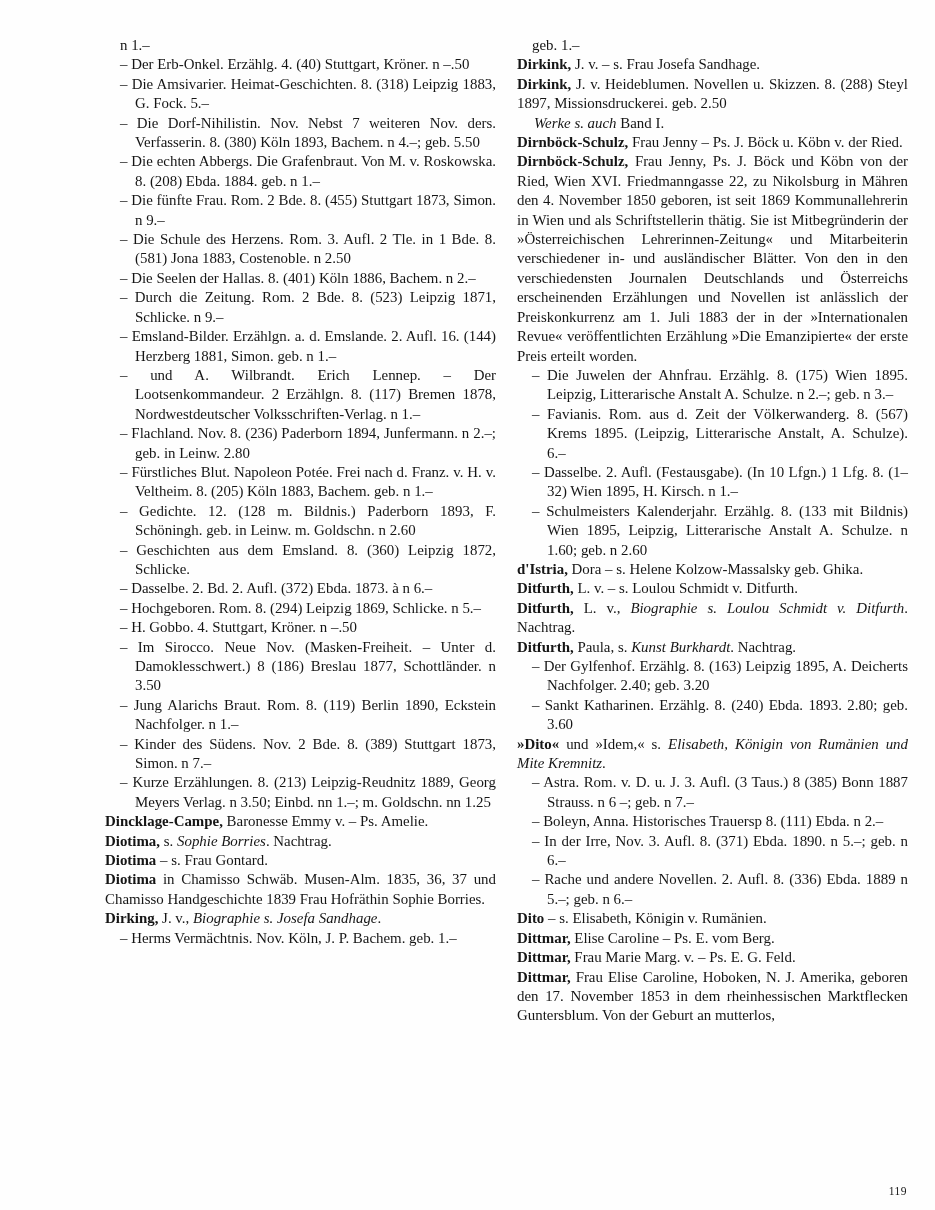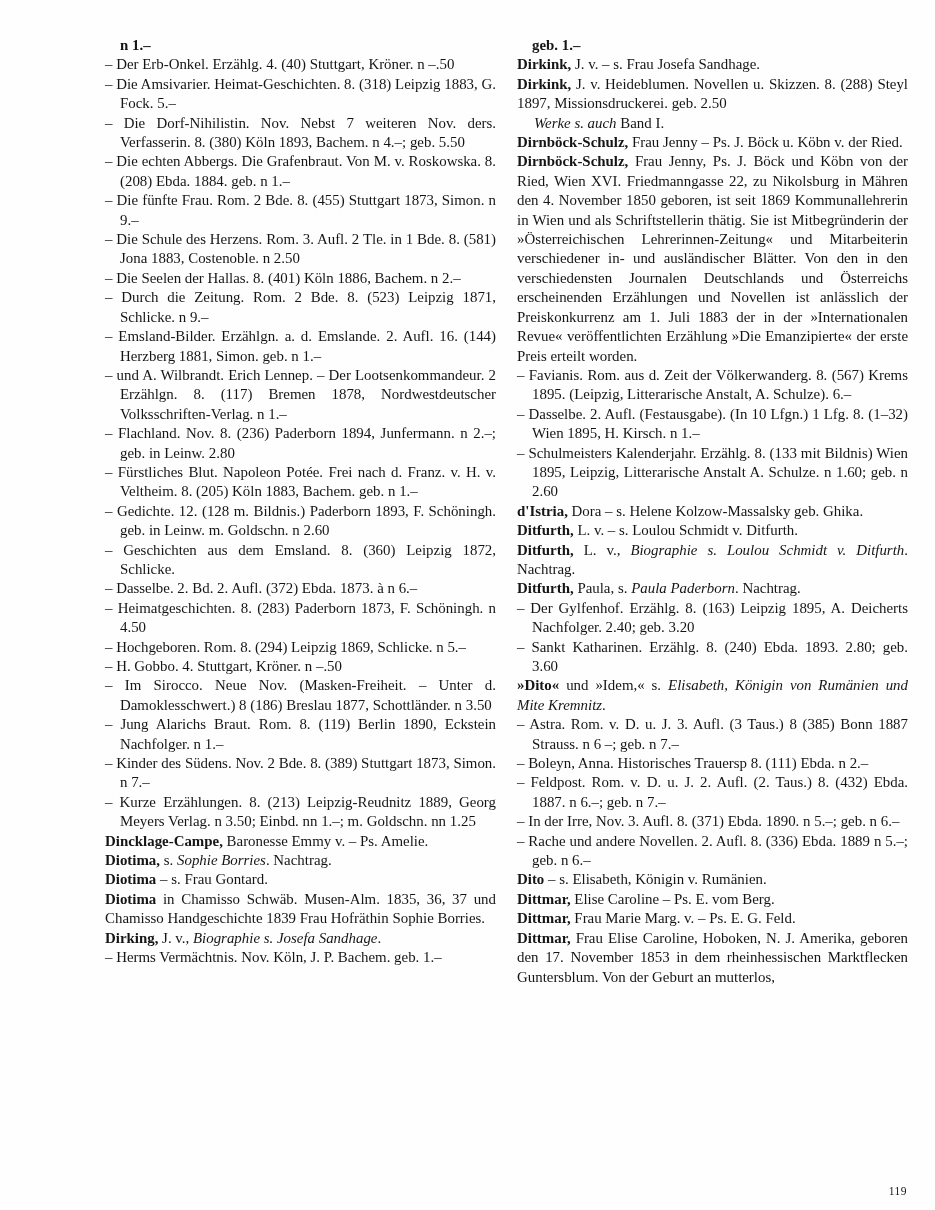--- a/index.html
+++ b/index.html
@@ -28,22 +28,22 @@
   }
   .column {
     width: 391px;
     font-size: 14.9px;
     line-height: 19.4px;
     text-align: justify;
     -webkit-hyphens: auto;
     hyphens: auto;
   }
   .column p { margin: 0; }
-  p.item { padding-left: 15px; text-indent: -15px; }
-  p.cont { padding-left: 15px; font-weight: bold; }
+  p.item { padding-left: 15px; text-indent: -15px; margin-left: 15px; }
+  p.cont { padding-left: 15px; }
   p.indent { text-indent: 17px; }
   .b { font-weight: bold; }
   .i { font-style: italic; }
   .page-number {
     position: absolute;
     right: 28px;
     bottom: 13px;
     font-size: 11.5px;
     letter-spacing: 0.5px;
     text-align: right;
@@ -64,54 +64,53 @@
         <p class="item"><span>– Die Schule des Herzens. Rom. 3. Aufl. 2 Tle. in 1 Bde. 8. (581) Jona 1883, Costenoble. n 2.50</span></p>
         <p class="item"><span>– Die Seelen der Hallas. 8. (401) Köln 1886, Bachem. n 2.–</span></p>
         <p class="item"><span>– Durch die Zeitung. Rom. 2 Bde. 8. (523) Leipzig 1871, Schlicke. n 9.–</span></p>
         <p class="item"><span>– Emsland-Bilder. Erzählgn. a. d. Emslande. 2. Aufl. 16. (144) Herzberg 1881, Simon. geb. n 1.–</span></p>
         <p class="item"><span>– und A. Wilbrandt. Erich Lennep. – Der Lootsenkommandeur. 2 Erzählgn. 8. (117) Bremen 1878, Nordwestdeutscher Volksschriften-Verlag. n 1.–</span></p>
         <p class="item"><span>– Flachland. Nov. 8. (236) Paderborn 1894, Junfermann. n 2.–; geb. in Leinw. 2.80</span></p>
         <p class="item"><span>– Fürstliches Blut. Napoleon Potée. Frei nach d. Franz. v. H. v. Veltheim. 8. (205) Köln 1883, Bachem. geb. n 1.–</span></p>
         <p class="item"><span>– Gedichte. 12. (128 m. Bildnis.) Paderborn 1893, F. Schöningh. geb. in Leinw. m. Goldschn. n 2.60</span></p>
         <p class="item"><span>– Geschichten aus dem Emsland. 8. (360) Leipzig 1872, Schlicke.</span></p>
         <p class="item"><span>– Dasselbe. 2. Bd. 2. Aufl. (372) Ebda. 1873. à n 6.–</span></p>
-        <p class="item"><span>– Heimatgeschichten. 8. (283) Paderborn 1873, F. Schöningh. n 4.50</span></p>
         <p class="item"><span>– Hochgeboren. Rom. 8. (294) Leipzig 1869, Schlicke. n 5.–</span></p>
         <p class="item"><span>– H. Gobbo. 4. Stuttgart, Kröner. n –.50</span></p>
         <p class="item"><span>– Im Sirocco. Neue Nov. (Masken-Freiheit. – Unter d. Damoklesschwert.) 8 (186) Breslau 1877, Schottländer. n 3.50</span></p>
         <p class="item"><span>– Jung Alarichs Braut. Rom. 8. (119) Berlin 1890, Eckstein Nachfolger. n 1.–</span></p>
         <p class="item"><span>– Kinder des Südens. Nov. 2 Bde. 8. (389) Stuttgart 1873, Simon. n 7.–</span></p>
         <p class="item"><span>– Kurze Erzählungen. 8. (213) Leipzig-Reudnitz 1889, Georg Meyers Verlag. n 3.50; Einbd. nn 1.–; m. Goldschn. nn 1.25</span></p>
         <p class="entry"><span class="b">Dincklage-Campe,</span><span> Baronesse Emmy v. – Ps. Amelie.</span></p>
         <p class="entry"><span class="b">Diotima,</span><span> s. </span><span class="i">Sophie Borries</span><span>. Nachtrag.</span></p>
         <p class="entry"><span class="b">Diotima</span><span> – s. Frau Gontard.</span></p>
         <p class="entry"><span class="b">Diotima</span><span> in Chamisso Schwäb. Musen-Alm. 1835, 36, 37 und Chamisso Handgeschichte 1839 Frau Hofräthin Sophie Borries.</span></p>
         <p class="entry"><span class="b">Dirking,</span><span> J. v., </span><span class="i">Biographie s. Josefa Sandhage</span><span>.</span></p>
         <p class="item"><span>– Herms Vermächtnis. Nov. Köln, J. P. Bachem. geb. 1.–</span></p>
       </div>
     <div class="column" id="col-right" lang="de">
         <p class="cont"><span>geb. 1.–</span></p>
         <p class="entry"><span class="b">Dirkink,</span><span> J. v. – s. Frau Josefa Sandhage.</span></p>
         <p class="entry"><span class="b">Dirkink,</span><span> J. v. Heideblumen. Novellen u. Skizzen. 8. (288) Steyl 1897, Missionsdruckerei. geb. 2.50</span></p>
         <p class="indent"><span class="i">Werke s. auch</span><span> Band I.</span></p>
         <p class="entry"><span class="b">Dirnböck-Schulz,</span><span> Frau Jenny – Ps. J. Böck u. Köbn v. der Ried.</span></p>
         <p class="entry"><span class="b">Dirnböck-Schulz,</span><span> Frau Jenny, Ps. J. Böck und Köbn von der Ried, Wien XVI. Friedmanngasse 22, zu Nikolsburg in Mähren den 4. November 1850 geboren, ist seit 1869 Kommunallehrerin in Wien und als Schriftstellerin thätig. Sie ist Mitbegründerin der »Österreichischen Lehrerinnen-Zeitung« und Mitarbeiterin verschiedener in- und ausländischer Blätter. Von den in den verschiedensten Journalen Deutschlands und Österreichs erscheinenden Erzählungen und Novellen ist anlässlich der Preiskonkurrenz am 1. Juli 1883 der in der »Internationalen Revue« veröffentlichten Erzählung »Die Emanzipierte« der erste Preis erteilt worden.</span></p>
+        <p class="item"><span>– Die Juwelen der Ahnfrau. Erzählg. 8. (175) Wien 1895. Leipzig, Litterarische Anstalt A. Schulze. n 2.–; geb. n 3.–</span></p>
         <p class="item"><span>– Favianis. Rom. aus d. Zeit der Völkerwanderg. 8. (567) Krems 1895. (Leipzig, Litterarische Anstalt, A. Schulze). 6.–</span></p>
         <p class="item"><span>– Dasselbe. 2. Aufl. (Festausgabe). (In 10 Lfgn.) 1 Lfg. 8. (1–32) Wien 1895, H. Kirsch. n 1.–</span></p>
         <p class="item"><span>– Schulmeisters Kalenderjahr. Erzählg. 8. (133 mit Bildnis) Wien 1895, Leipzig, Litterarische Anstalt A. Schulze. n 1.60; geb. n 2.60</span></p>
         <p class="entry"><span class="b">d'Istria,</span><span> Dora – s. Helene Kolzow-Massalsky geb. Ghika.</span></p>
         <p class="entry"><span class="b">Ditfurth,</span><span> L. v. – s. Loulou Schmidt v. Ditfurth.</span></p>
         <p class="entry"><span class="b">Ditfurth,</span><span> L. v., </span><span class="i">Biographie s. Loulou Schmidt v. Ditfurth</span><span>. Nachtrag.</span></p>
-        <p class="entry"><span class="b">Ditfurth,</span><span> Paula, s. </span><span class="i">Paula Paderborn</span><span>. Nachtrag.</span></p>
+        <p class="entry"><span class="b">Ditfurth,</span><span> Paula, s. </span><span class="i">Kunst Burkhardt</span><span>. Nachtrag.</span></p>
         <p class="item"><span>– Der Gylfenhof. Erzählg. 8. (163) Leipzig 1895, A. Deicherts Nachfolger. 2.40; geb. 3.20</span></p>
         <p class="item"><span>– Sankt Katharinen. Erzählg. 8. (240) Ebda. 1893. 2.80; geb. 3.60</span></p>
         <p class="entry"><span class="b">»Dito«</span><span> und »Idem,« s. </span><span class="i">Elisabeth, Königin von Rumänien und Mite Kremnitz</span><span>.</span></p>
         <p class="item"><span>– Astra. Rom. v. D. u. J. 3. Aufl. (3 Taus.) 8 (385) Bonn 1887 Strauss. n 6 –; geb. n 7.–</span></p>
         <p class="item"><span>– Boleyn, Anna. Historisches Trauersp 8. (111) Ebda. n 2.–</span></p>
-        <p class="item"><span>– Feldpost. Rom. v. D. u. J. 2. Aufl. (2. Taus.) 8. (432) Ebda. 1887. n 6.–; geb. n 7.–</span></p>
         <p class="item"><span>– In der Irre, Nov. 3. Aufl. 8. (371) Ebda. 1890. n 5.–; geb. n 6.–</span></p>
         <p class="item"><span>– Rache und andere Novellen. 2. Aufl. 8. (336) Ebda. 1889 n 5.–; geb. n 6.–</span></p>
         <p class="entry"><span class="b">Dito</span><span> – s. Elisabeth, Königin v. Rumänien.</span></p>
         <p class="entry"><span class="b">Dittmar,</span><span> Elise Caroline – Ps. E. vom Berg.</span></p>
         <p class="entry"><span class="b">Dittmar,</span><span> Frau Marie Marg. v. – Ps. E. G. Feld.</span></p>
         <p class="entry"><span class="b">Dittmar,</span><span> Frau Elise Caroline, Hoboken, N. J. Amerika, geboren den 17. November 1853 in dem rheinhessischen Marktflecken Guntersblum. Von der Geburt an mutterlos,</span></p>
       </div>
   </div>
   <div class="page-number">119</div>
 </div>

